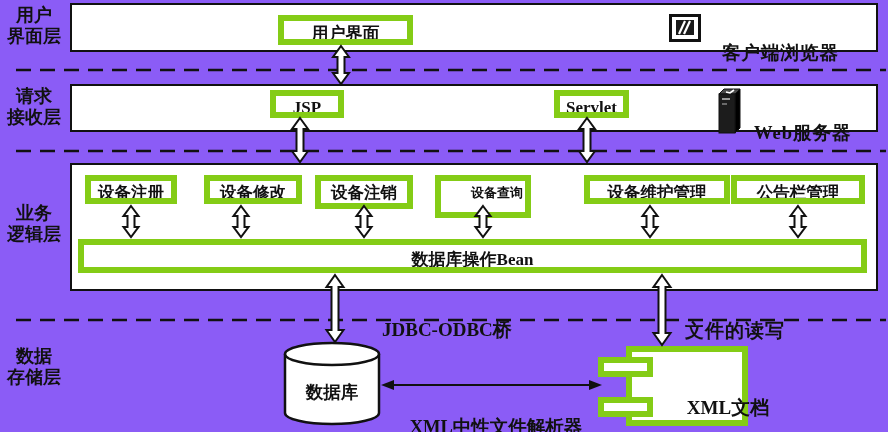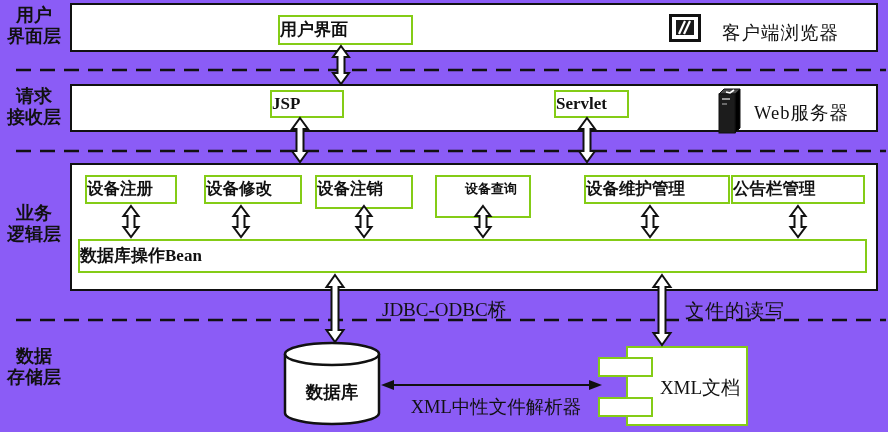--- a/index.html
+++ b/index.html
@@ -6,31 +6,31 @@
   .stage {
     position:relative; width:888px; height:432px; background:#8b5cf6;
     font-family:"Liberation Serif","DejaVu Serif",serif; color:#111;
     overflow:hidden;
   }
   .layer {
     position:absolute; border:2.5px solid #111; background:#ffffff;
     box-sizing:border-box;
   }
   .box {
-    position:absolute; border:2px solid #84cc16; background:#ffffff;
-    box-sizing:border-box; font-weight:bold;
+    position:absolute; border:6px solid #84cc16; background:#ffffff;
+    box-sizing:border-box; text-align:center; font-weight:bold;
     overflow:hidden; white-space:nowrap;
   }
   .layer-label {
     position:absolute; left:0; width:68px; text-align:center;
     font-weight:bold; font-size:18px; line-height:21px;
     white-space:pre-line;
   }
   .lbl {
-    position:absolute; font-weight:normal; white-space:nowrap;
+    position:absolute; font-weight:bold; white-space:nowrap;margin-top:20px;
   }
   .svg-overlay { position:absolute; left:0; top:0; pointer-events:none; }
   .arrow { fill:#ffffff; stroke:#111; stroke-width:2; }
   .solid-head { fill:#111; stroke:none; }
   .cyl { fill:#ffffff; stroke:#111; stroke-width:2.5; }
   .dash { stroke:#111; stroke-width:2.6; stroke-dasharray:15 9; }
   .svg-text { font-family:"Liberation Serif","DejaVu Serif",serif;
     font-weight:bold; font-size:17.5px; fill:#111; }
   .icon { position:absolute; }
 </style>
@@ -90,21 +90,21 @@
   <div class="box" style="left:731px; top:175px; width:134px; height:29px; font-size:16.5px; line-height:24px;">公告栏管理</div>
 
   <div class="lbl" style="left:382px; top:297px; font-size:19px;">JDBC-ODBC桥</div>
   <div class="lbl" style="left:685px; top:298px; font-size:19px; letter-spacing:1px;">文件的读写</div>
 
   <div class="lbl" style="left:391px; top:394px; width:210px; text-align:center; font-size:18.5px;">XML中性文件解析器</div>
 
   <div class="box" style="left:626px; top:346px; width:122px; height:80px;"></div>
   <div class="box" style="left:598px; top:357px; width:55px; height:20px;"></div>
   <div class="box" style="left:598px; top:397px; width:55px; height:20px;"></div>
-  <div class="lbl" style="left:655px; top:375px; width:90px; text-align:center; font-size:19px;">XML文档</div>
+  <div class="lbl" style="left:683px; top:375px; width:90px; text-align:center; font-size:19px;">XML文档</div>
 
   <svg class="svg-overlay" width="888" height="432" viewBox="0 0 888 432">
 
     <line class="dash" x1="16" y1="70" x2="886" y2="70"></line>
     <line class="dash" x1="16" y1="151" x2="886" y2="151"></line>
     <line class="dash" x1="16" y1="320" x2="886" y2="320"></line>
 
     <path class="cyl" d="M285 354 L285 413 A47 11 0 0 0 379 413 L379 354"></path>
     <ellipse class="cyl" cx="332" cy="354" rx="47" ry="11"></ellipse>
     <text class="svg-text" x="332" y="398" text-anchor="middle">数据库</text>

